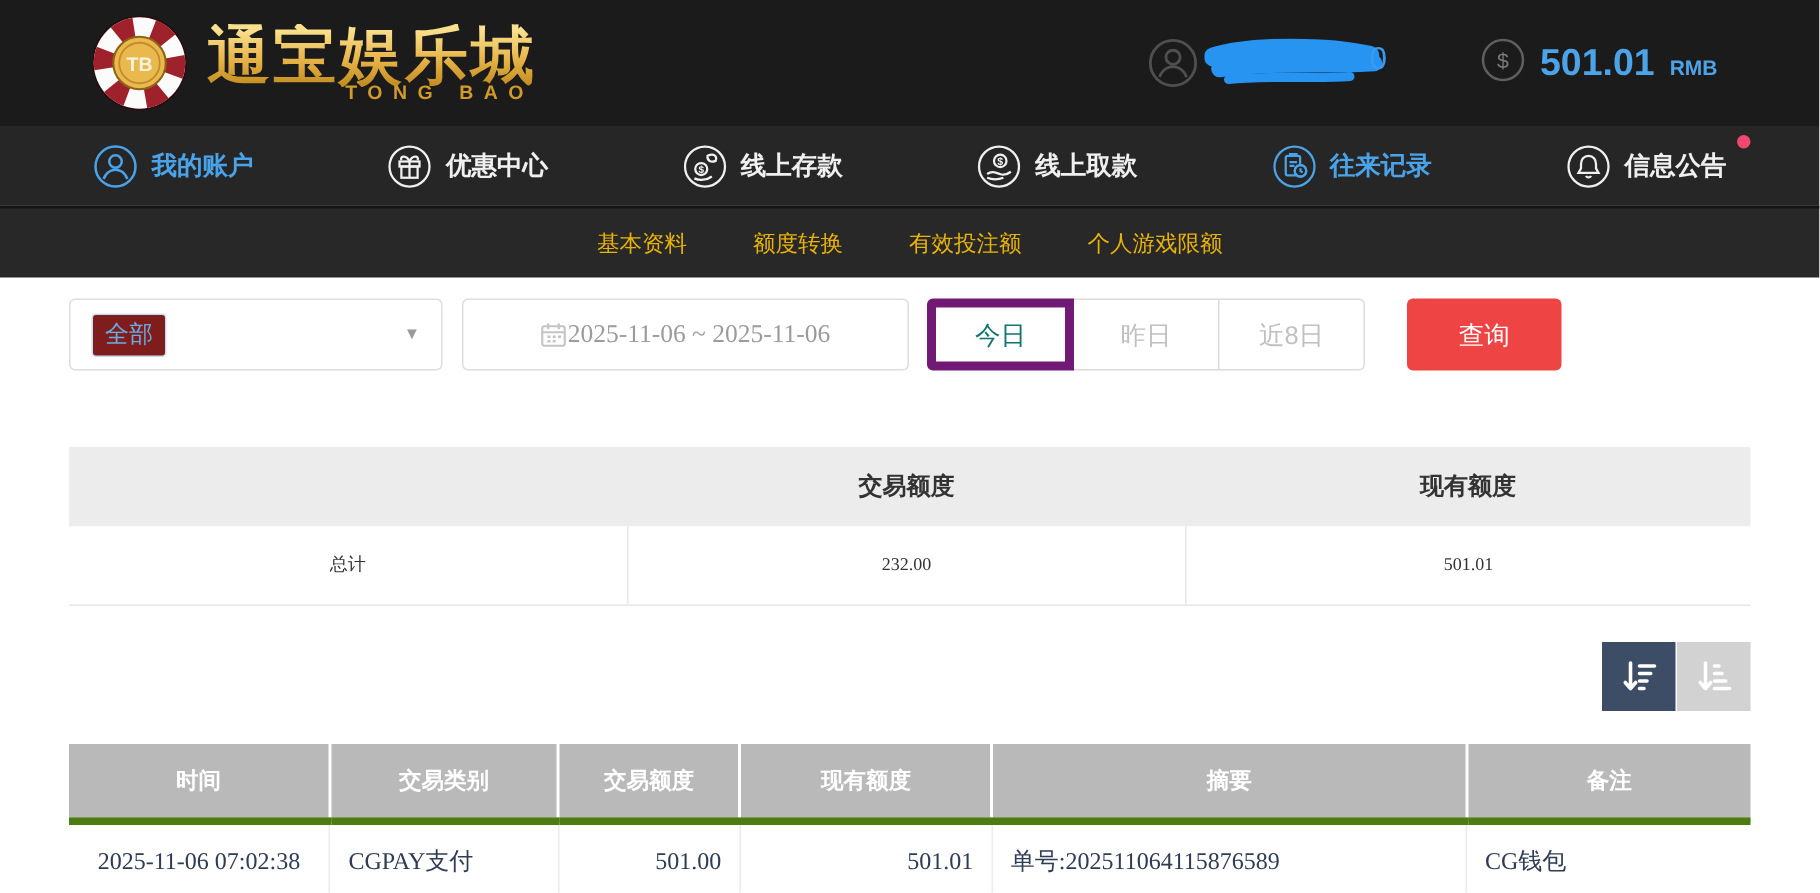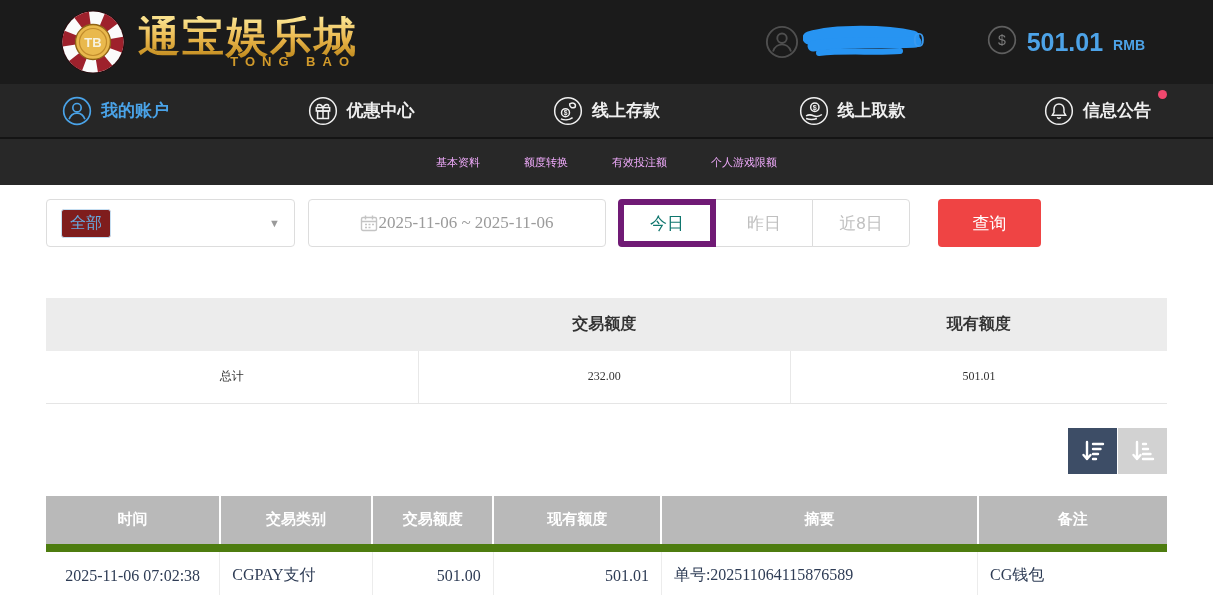--- a/index.html
+++ b/index.html
@@ -33,21 +33,21 @@
   .nav-item { display:flex; align-items:center; gap:9px; color:#f0f0f0; font-size:17px;
     font-weight:bold; cursor:pointer; position:relative; }
   .nav-item.active { color:#4aa3e8; }
   .nav-item svg { display:block; }
   .nav-dot { position:absolute; top:-6px; right:-16px; width:9px; height:9px;
     border-radius:50%; background:#f0486e; }
 
   
   .sub-nav { height:48px; background:#282828; border-top:2px solid #141414;
     display:flex; align-items:center; justify-content:center; gap:44px; }
-  .sub-nav-item { color:#f0abfc; font-size:11px; cursor:pointer; }
+  .sub-nav-item { color:#eab308; font-size:15px; cursor:pointer; }
 
   
   .content { padding:0 46px; }
 
   .filter-row { display:flex; align-items:center; margin-top:14px; height:48px; }
   .type-select { width:249px; height:48px; border:1px solid #ddd; border-radius:4px;
     display:flex; align-items:center; padding:0 14px; position:relative; cursor:pointer; }
   .type-chip { background:#7f1d1d; border:1px solid #c6def1; color:#67ace2;
     font-size:16px; padding:3px 8px; border-radius:3px; }
   .select-arrow { position:absolute; right:14px; color:#9a9a9a; font-size:11px; }
@@ -77,21 +77,21 @@
   
   .sort-row { display:flex; justify-content:flex-end; margin-top:24px; gap:1px; }
   .sort-btn { width:49px; height:46px; display:flex; align-items:center; justify-content:center;
     cursor:pointer; border:none; }
   .sort-btn.desc { background:#3d4d66; }
   .sort-btn.asc { background:#d2d2d2; }
 
   
   .records-table { width:100%; border-collapse:collapse; margin-top:22px; table-layout:fixed; }
   .records-table thead td { background:#b9b9b9; height:52px; color:#fff; font-size:15px;
-    font-weight:bold; text-align:center; border-right:2px solid #fff; border-bottom:8px solid #4d7c0f;}
+    font-weight:bold; text-align:center; border-right:2px solid #fff; border-bottom:5px solid #4d7c0f;}
   .records-table thead td:last-child { border-right:none; }
   .records-table tbody td { height:52px; color:#2e3c55; font-size:16px; background:#fff;
     border-right:1px solid #ececec; font-family:"Liberation Serif","DejaVu Serif",serif; }
   .records-table tbody td:last-child { border-right:none; }
   .records-table tbody td.c { text-align:center; }
   .records-table tbody td.l { text-align:left; padding-left:12px; }
   .records-table tbody td.r { text-align:right; padding-right:12px; }
 </style>
 </head>
 <body>
@@ -173,20 +173,32 @@
   </div>
   <div class="nav-item">
     <svg width="30" height="30" viewBox="0 0 36 36" fill="none" stroke="currentColor" stroke-width="1.8">
       <circle cx="18" cy="18" r="16"></circle>
       <circle cx="19" cy="13.5" r="5"></circle>
       <text x="19" y="16.5" text-anchor="middle" font-size="8.5" fill="currentColor" stroke="none" font-family="Liberation Sans, sans-serif">$</text>
       <path d="M8.5 24c3.5-2.5 6-1.5 10 0 3 1.2 6 .5 9-1.8"></path>
       <path d="M8.5 27c4 1.5 9 1.5 13 0"></path>
     </svg>
     <span>线上取款</span>
+  </div>
+  <div class="nav-item active">
+    <svg width="30" height="30" viewBox="0 0 36 36" fill="none" stroke="currentColor" stroke-width="1.8">
+      <circle cx="18" cy="18" r="16"></circle>
+      <rect x="11" y="9.5" width="11.5" height="15.5" rx="1.5"></rect>
+      <path d="M14.5 9.5V8h5v1.5"></path>
+      <path d="M14 14.5h6M14 17.5h4"></path>
+      <circle cx="22.8" cy="21.5" r="4.6" fill="#262626"></circle>
+      <circle cx="22.8" cy="21.5" r="4.6"></circle>
+      <path d="M22.8 19.3v2.4l1.8 1"></path>
+    </svg>
+    <span>往来记录</span>
   </div>
   <div class="nav-item">
     <svg width="30" height="30" viewBox="0 0 36 36" fill="none" stroke="currentColor" stroke-width="1.8">
       <circle cx="18" cy="18" r="16"></circle>
       <path d="M18 9.5c-3.8 0-6 3-6 6.5v3.5l-2 3.5h16l-2-3.5V16c0-3.5-2.2-6.5-6-6.5z"></path>
       <path d="M16 25.5a2.2 2.2 0 004 0"></path>
     </svg>
     <span>信息公告</span>
     <span class="nav-dot"></span>
   </div>

